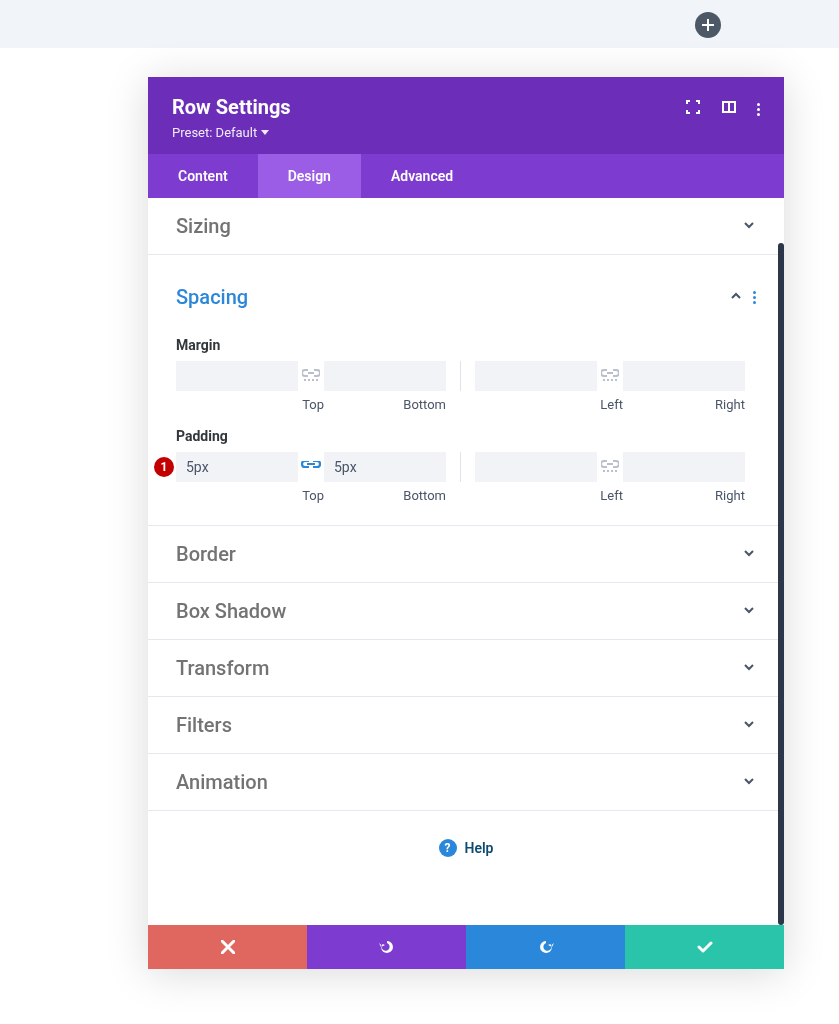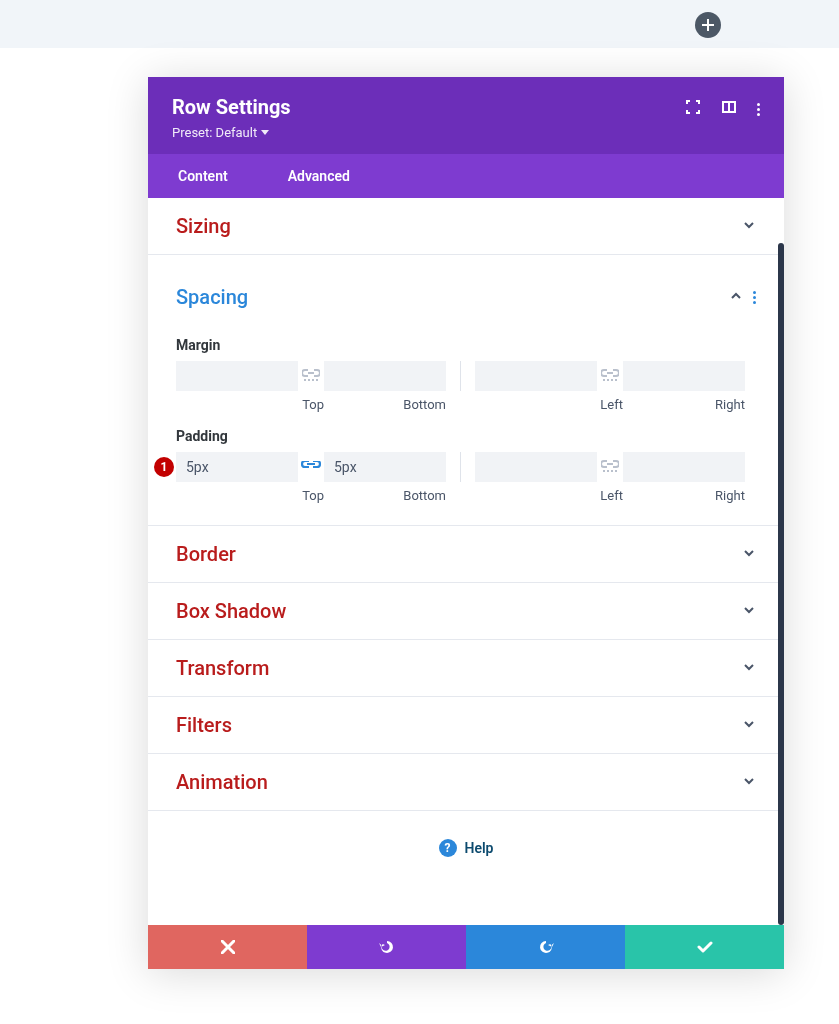--- a/index.html
+++ b/index.html
@@ -16,21 +16,21 @@
   .hdr-right{display:flex;align-items:center;gap:20px;margin-top:4px}
   .hdr-ico svg{fill:#fff}
   .tabs{background:#7e3bd0;display:flex}
   .tab{padding:14px 30px;color:#fff;font-size:14px;font-weight:600;cursor:pointer}
   .tab.active{background:#9b5de5}
   .body{flex:1;overflow:hidden;position:relative}
   .body-inner{position:absolute;inset:0;overflow-y:auto}
   .scrollbar{position:absolute;right:0;top:45px;bottom:0;width:6px;background:#2b364a;border-radius:3px}
   .section{border-bottom:1px solid #e5e8ee}
   .sec-hd{display:flex;align-items:center;justify-content:space-between;padding:16px 28px;cursor:pointer}
-  .sec-title{font-size:20px;color:#b91c1c;font-weight:500}
+  .sec-title{font-size:20px;color:#737373;font-weight:500}
   .sec-title.open{color:#2b87da}
   .sec-icons{display:flex;align-items:center;gap:10px}
   .chev svg{stroke:#4a5568}
   .sec-body{padding:0 28px 22px}
   .field-lbl{font-size:14px;font-weight:700;color:#32373c;margin:12px 0 8px}
   .quad{display:flex;align-items:flex-start}
   .pair-col{display:flex;flex-direction:column;align-items:flex-end}
   .pair-row{display:flex;align-items:center}
   .inp{width:122px;height:30px;background:#f1f3f6;border:none;padding:0 10px;font-size:14px;color:#4a5568}
   .inp::placeholder{color:#a0aec0}
@@ -90,20 +90,21 @@
         <span class="kebab white">
             <span></span>
             <span></span>
             <span></span>
           </span>
       </div>
     </div>
 
     <div class="tabs">
       <div class="tab">Content</div>
+      <div class="tab active">Design</div>
       <div class="tab">Advanced</div>
     </div>
 
     <div class="body">
       <div class="body-inner">
 
         <div class="section">
           <div class="sec-hd">
             <div class="sec-title">Sizing</div>
             <span class="chev">

